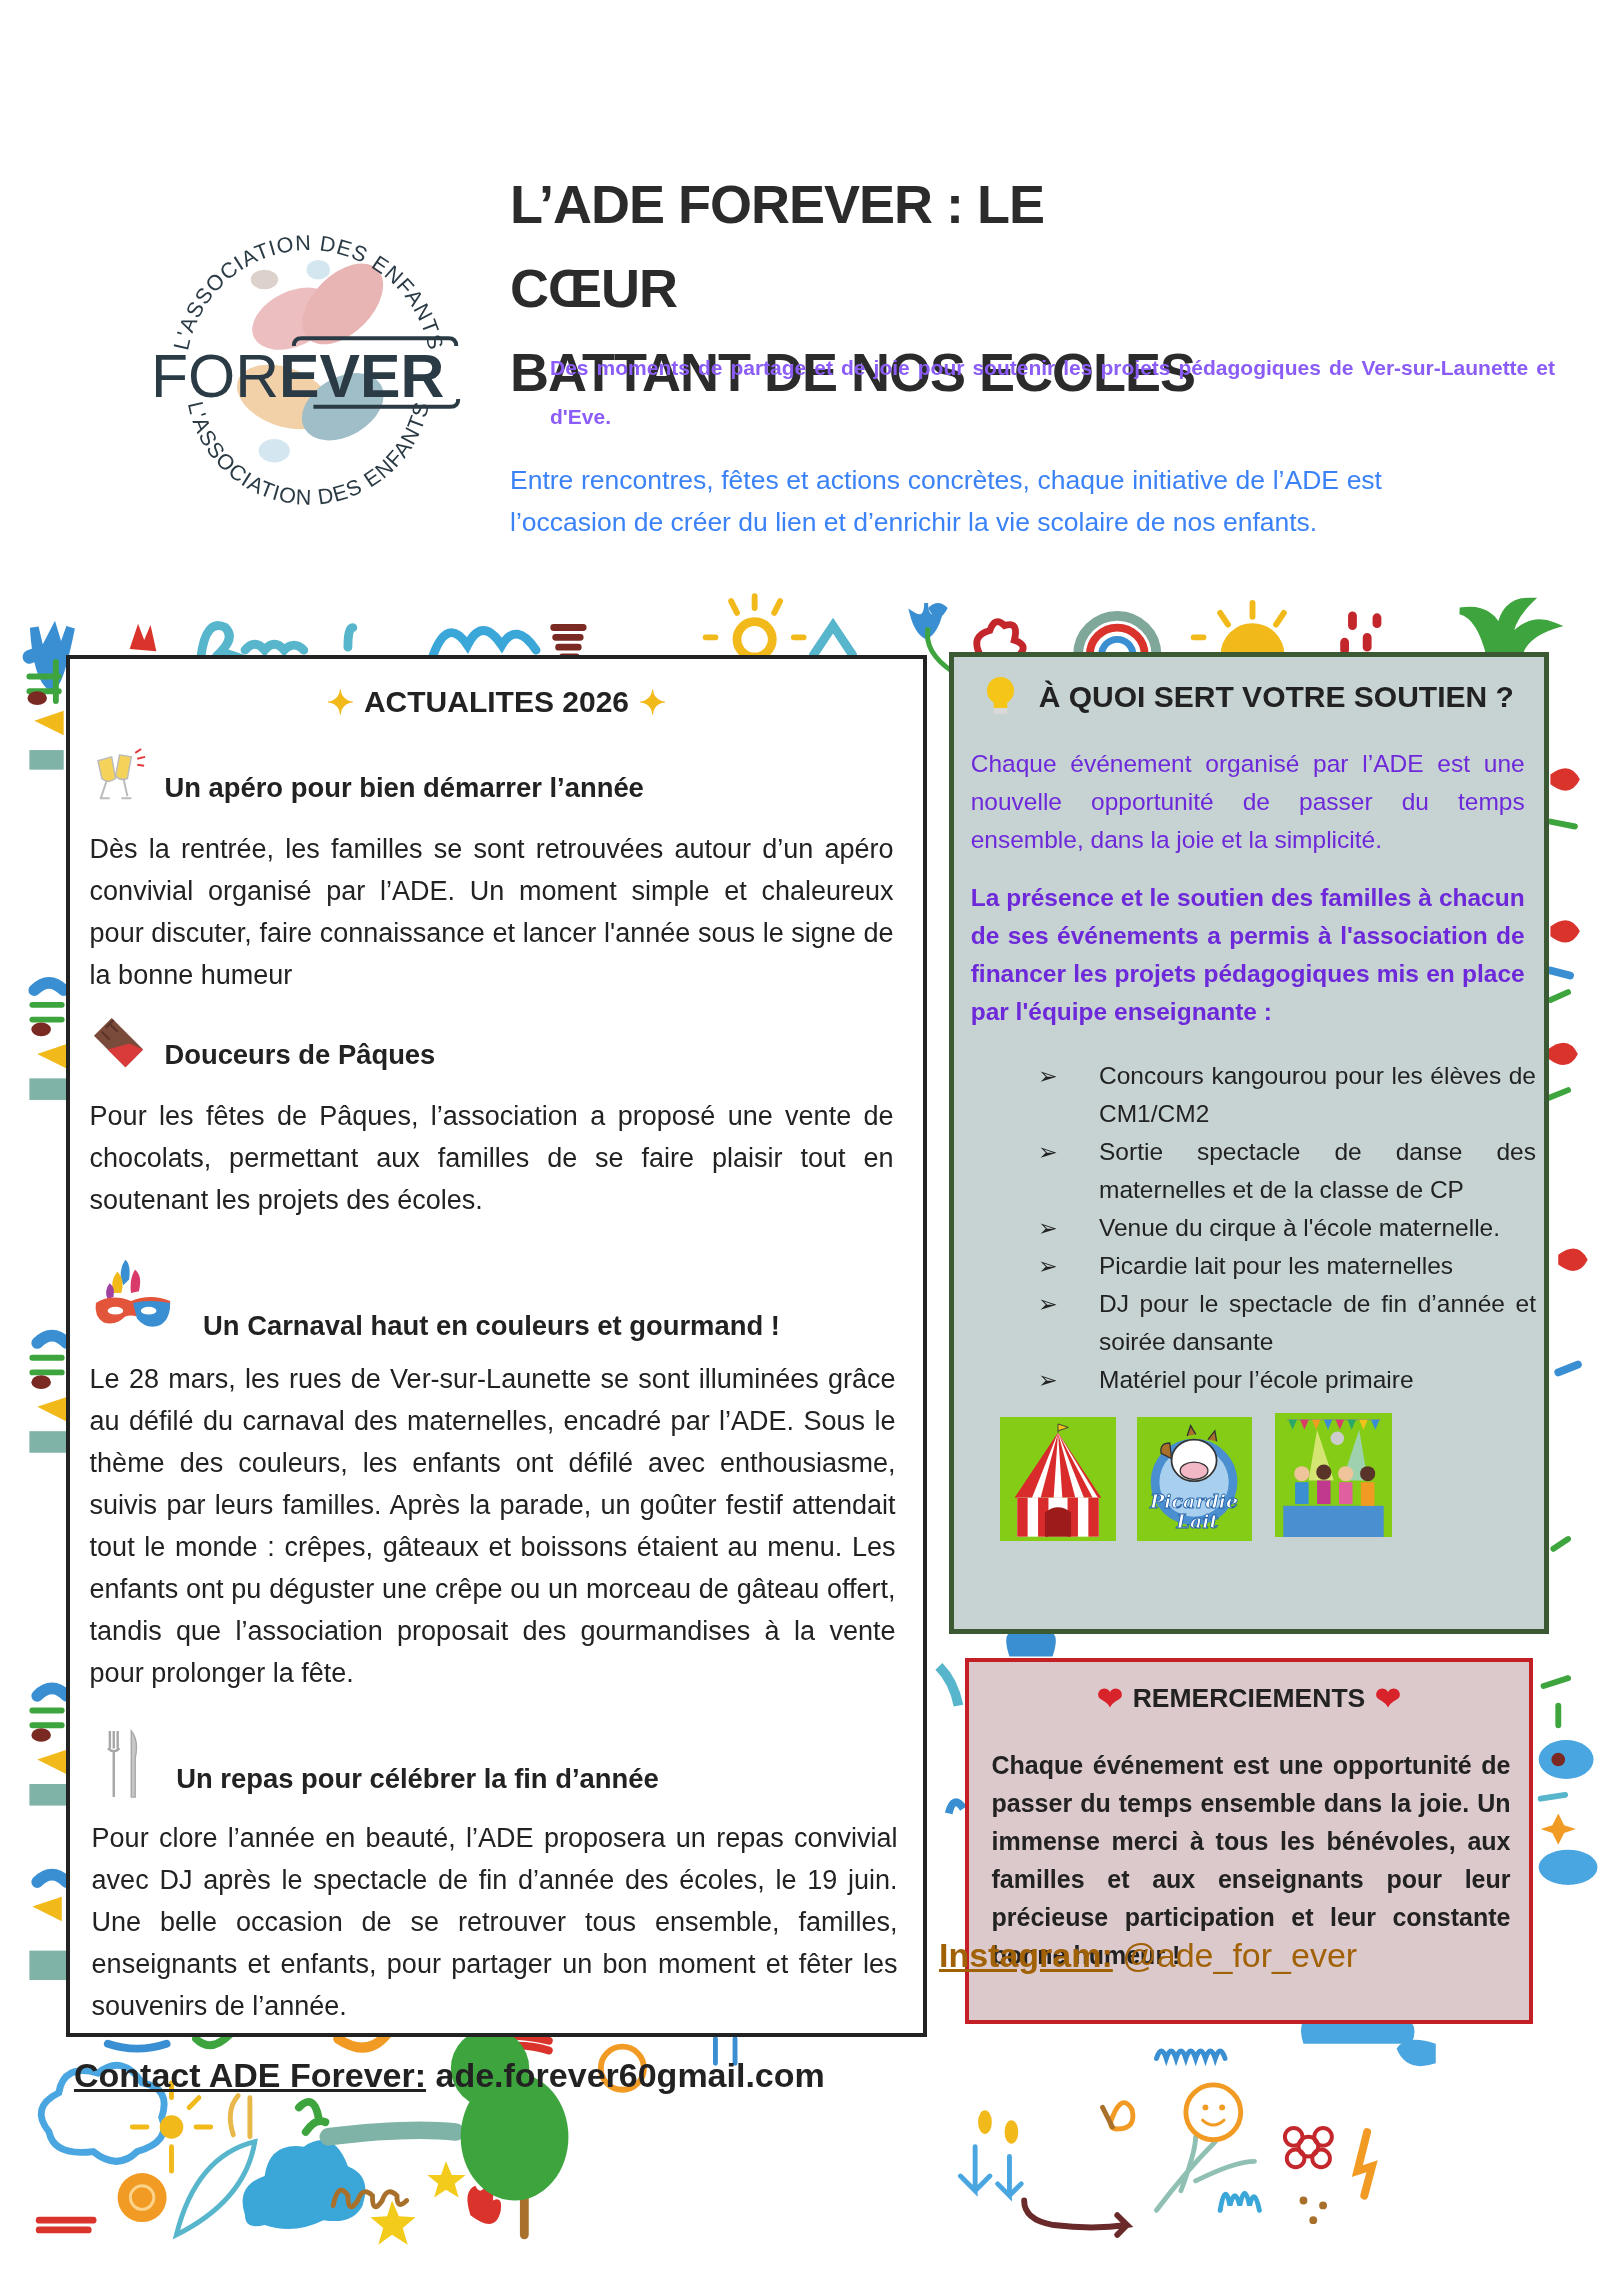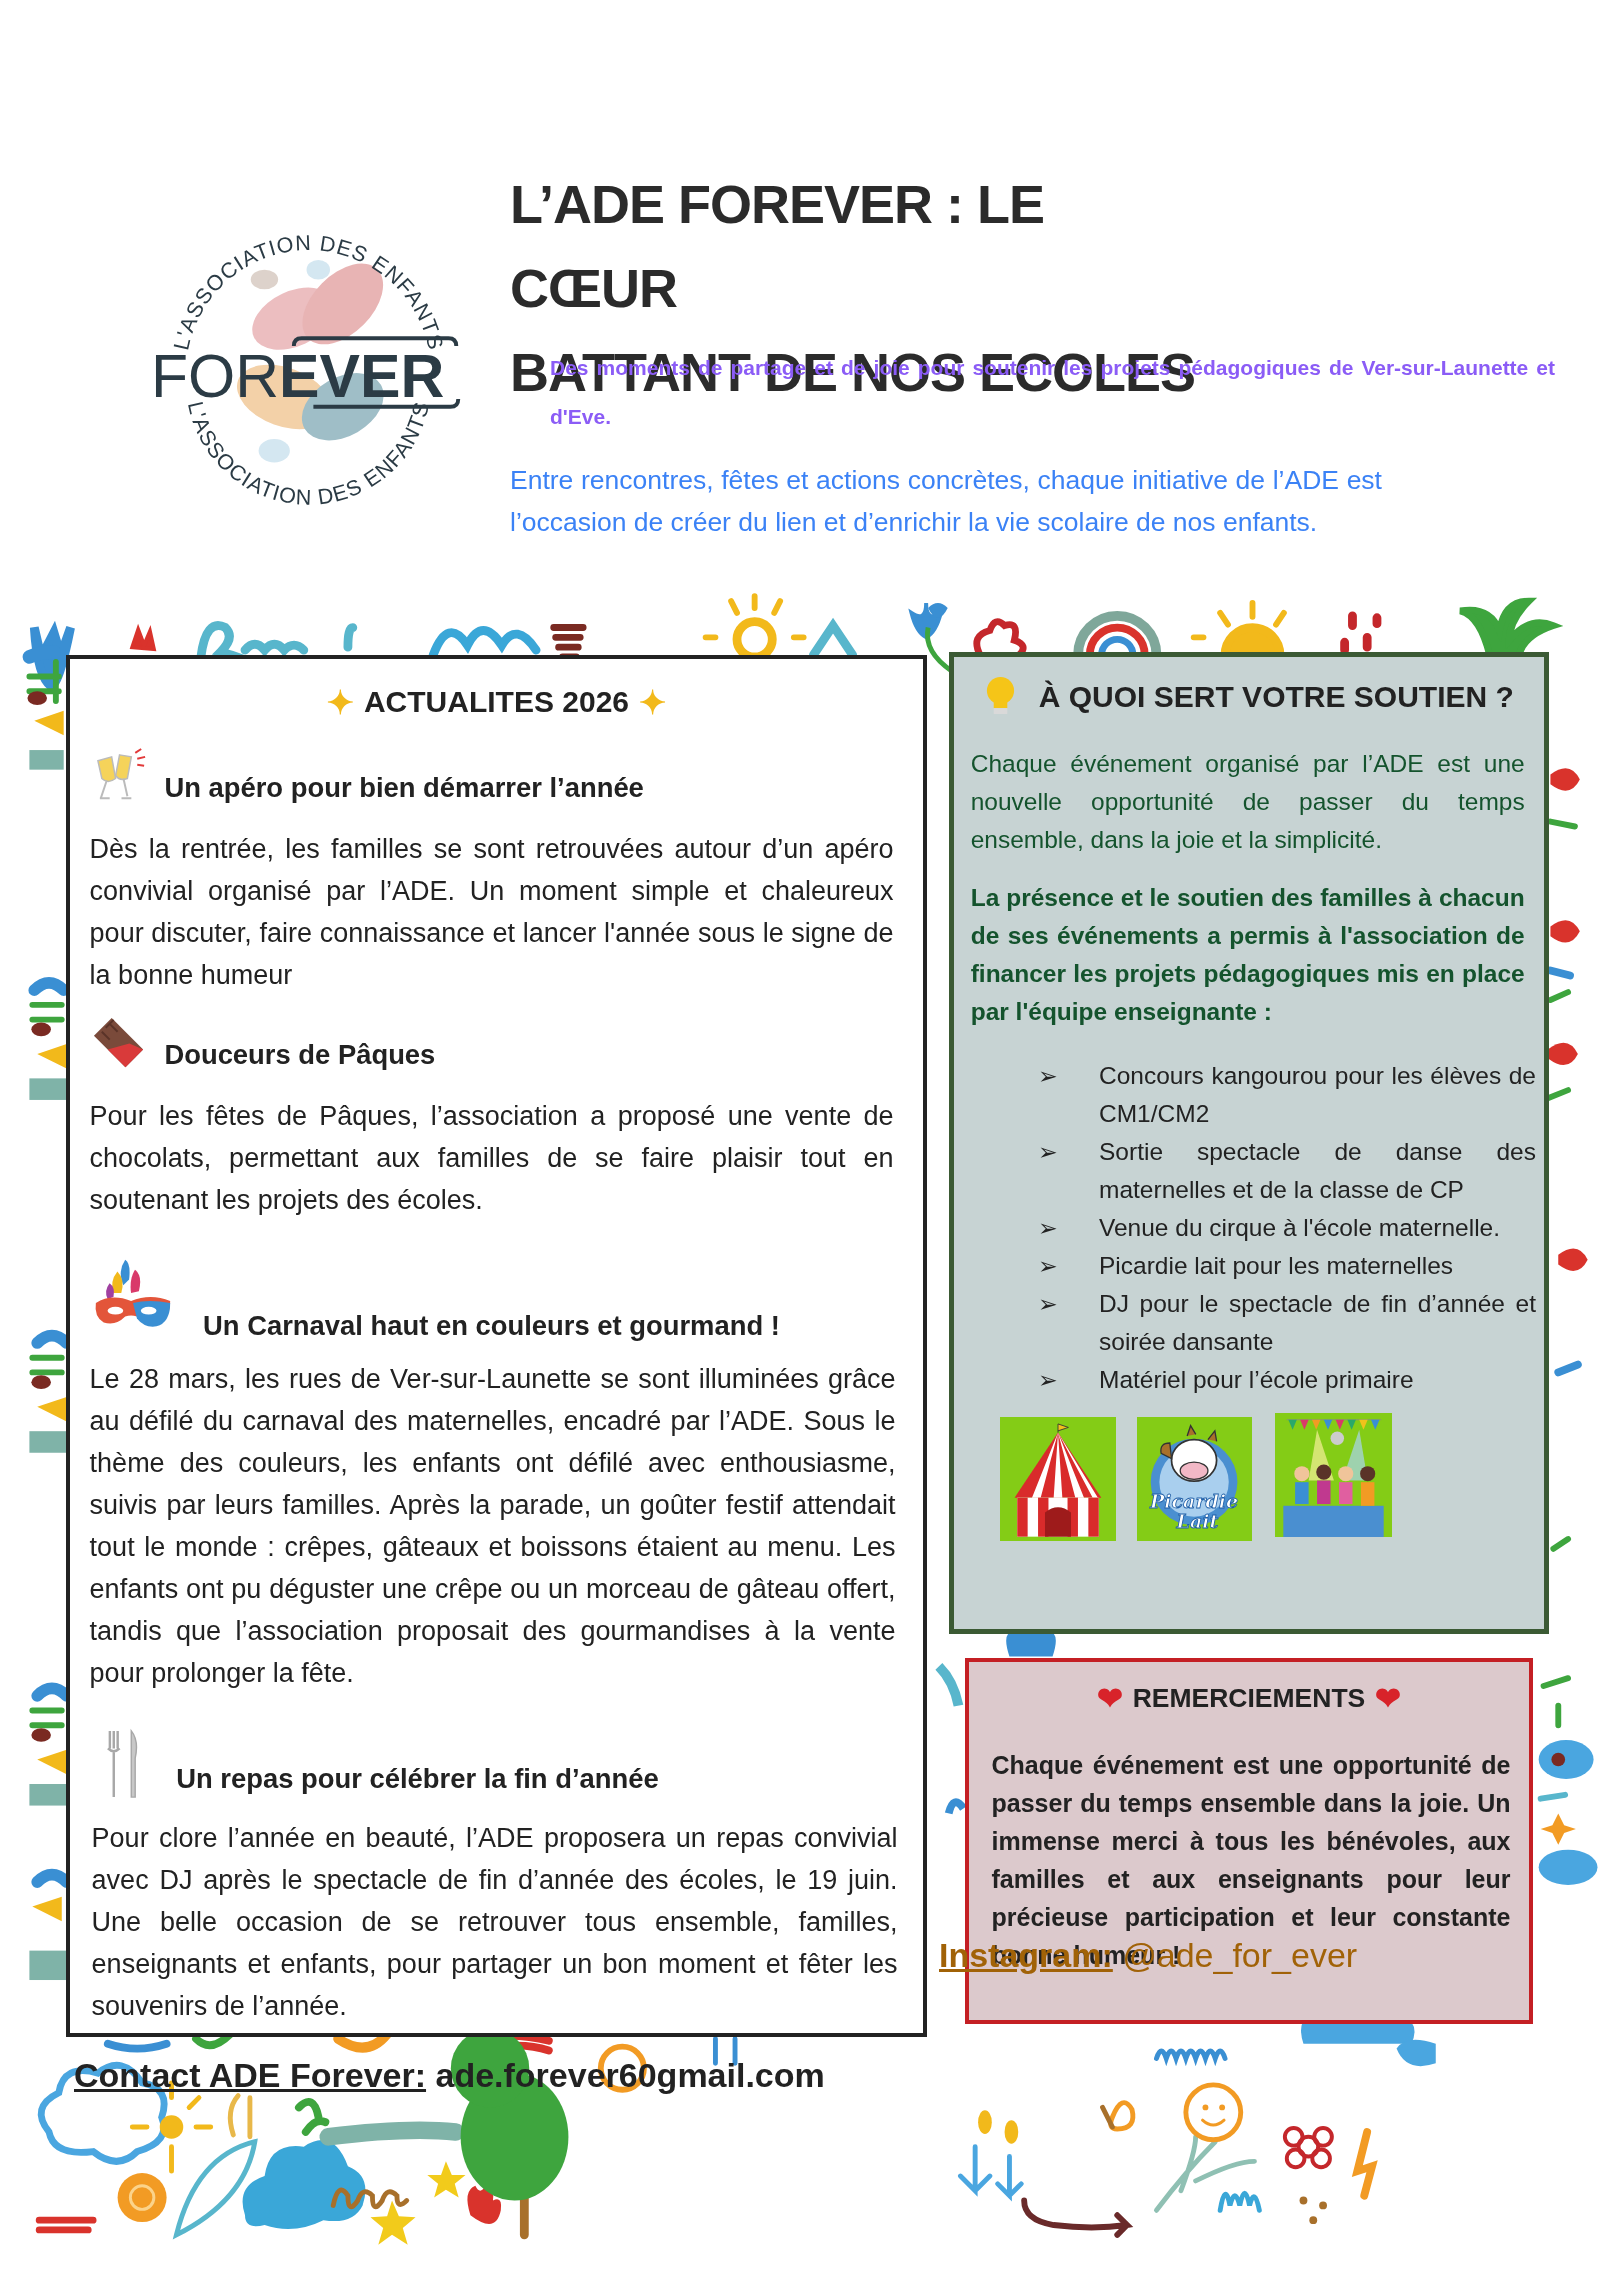--- a/index.html
+++ b/index.html
@@ -18,21 +18,21 @@
 
   
   .box-news { left:66px; top:655px; width:861px; height:1382px; border:4.9px solid #222; background:#fff; box-sizing:border-box; }
   .box-support { left:949px; top:652px; width:600px; height:982px; border:5.9px solid #3b5a34; background:#c7d3d3; box-sizing:border-box; }
   .box-thanks { left:965px; top:1658px; width:568px; height:366px; border:4.9px solid #c41f24; background:#dcc9cc; box-sizing:border-box; }
 
   .box-heading { font-size:30px; font-weight:bold; color:#222; text-align:center; display:flex; align-items:center; justify-content:center; gap:9.8px; }
   .spark { color:#f2b91b; font-size:33px; }
   .sub-head { font-size:27.4px; font-weight:bold; color:#222; display:flex; align-items:flex-end; gap:11.8px; }
   .body-text { font-size:27px; line-height:42px; text-align:justify; color:#222; }
-  .support-text { font-size:24.5px; line-height:38px; color:#14532d; text-align:justify; }
+  .support-text { font-size:24.5px; line-height:38px; color:#6d28d9; text-align:justify; }
   .support-list { list-style:none; padding:0; margin:10px; }
   .support-list li { position:relative; padding-left:61px; font-size:24.5px; line-height:38px; text-align:justify; }
   .support-list li::before { content:"\27A2"; position:absolute; left:0; top:0; font-size:23.5px; color:#222; }
   .thanks-text { font-size:25px; font-weight:bold; line-height:38px; text-align:justify; color:#222; }
 
   .thumb { position:absolute; background:#84cc16; width:137px; height:124px; overflow:hidden; }
   .thumb svg { width:100%; height:100%; }
 
   
   .contact { left:74px; top:2056px; font-size:34px; font-weight:bold; color:#222; }

